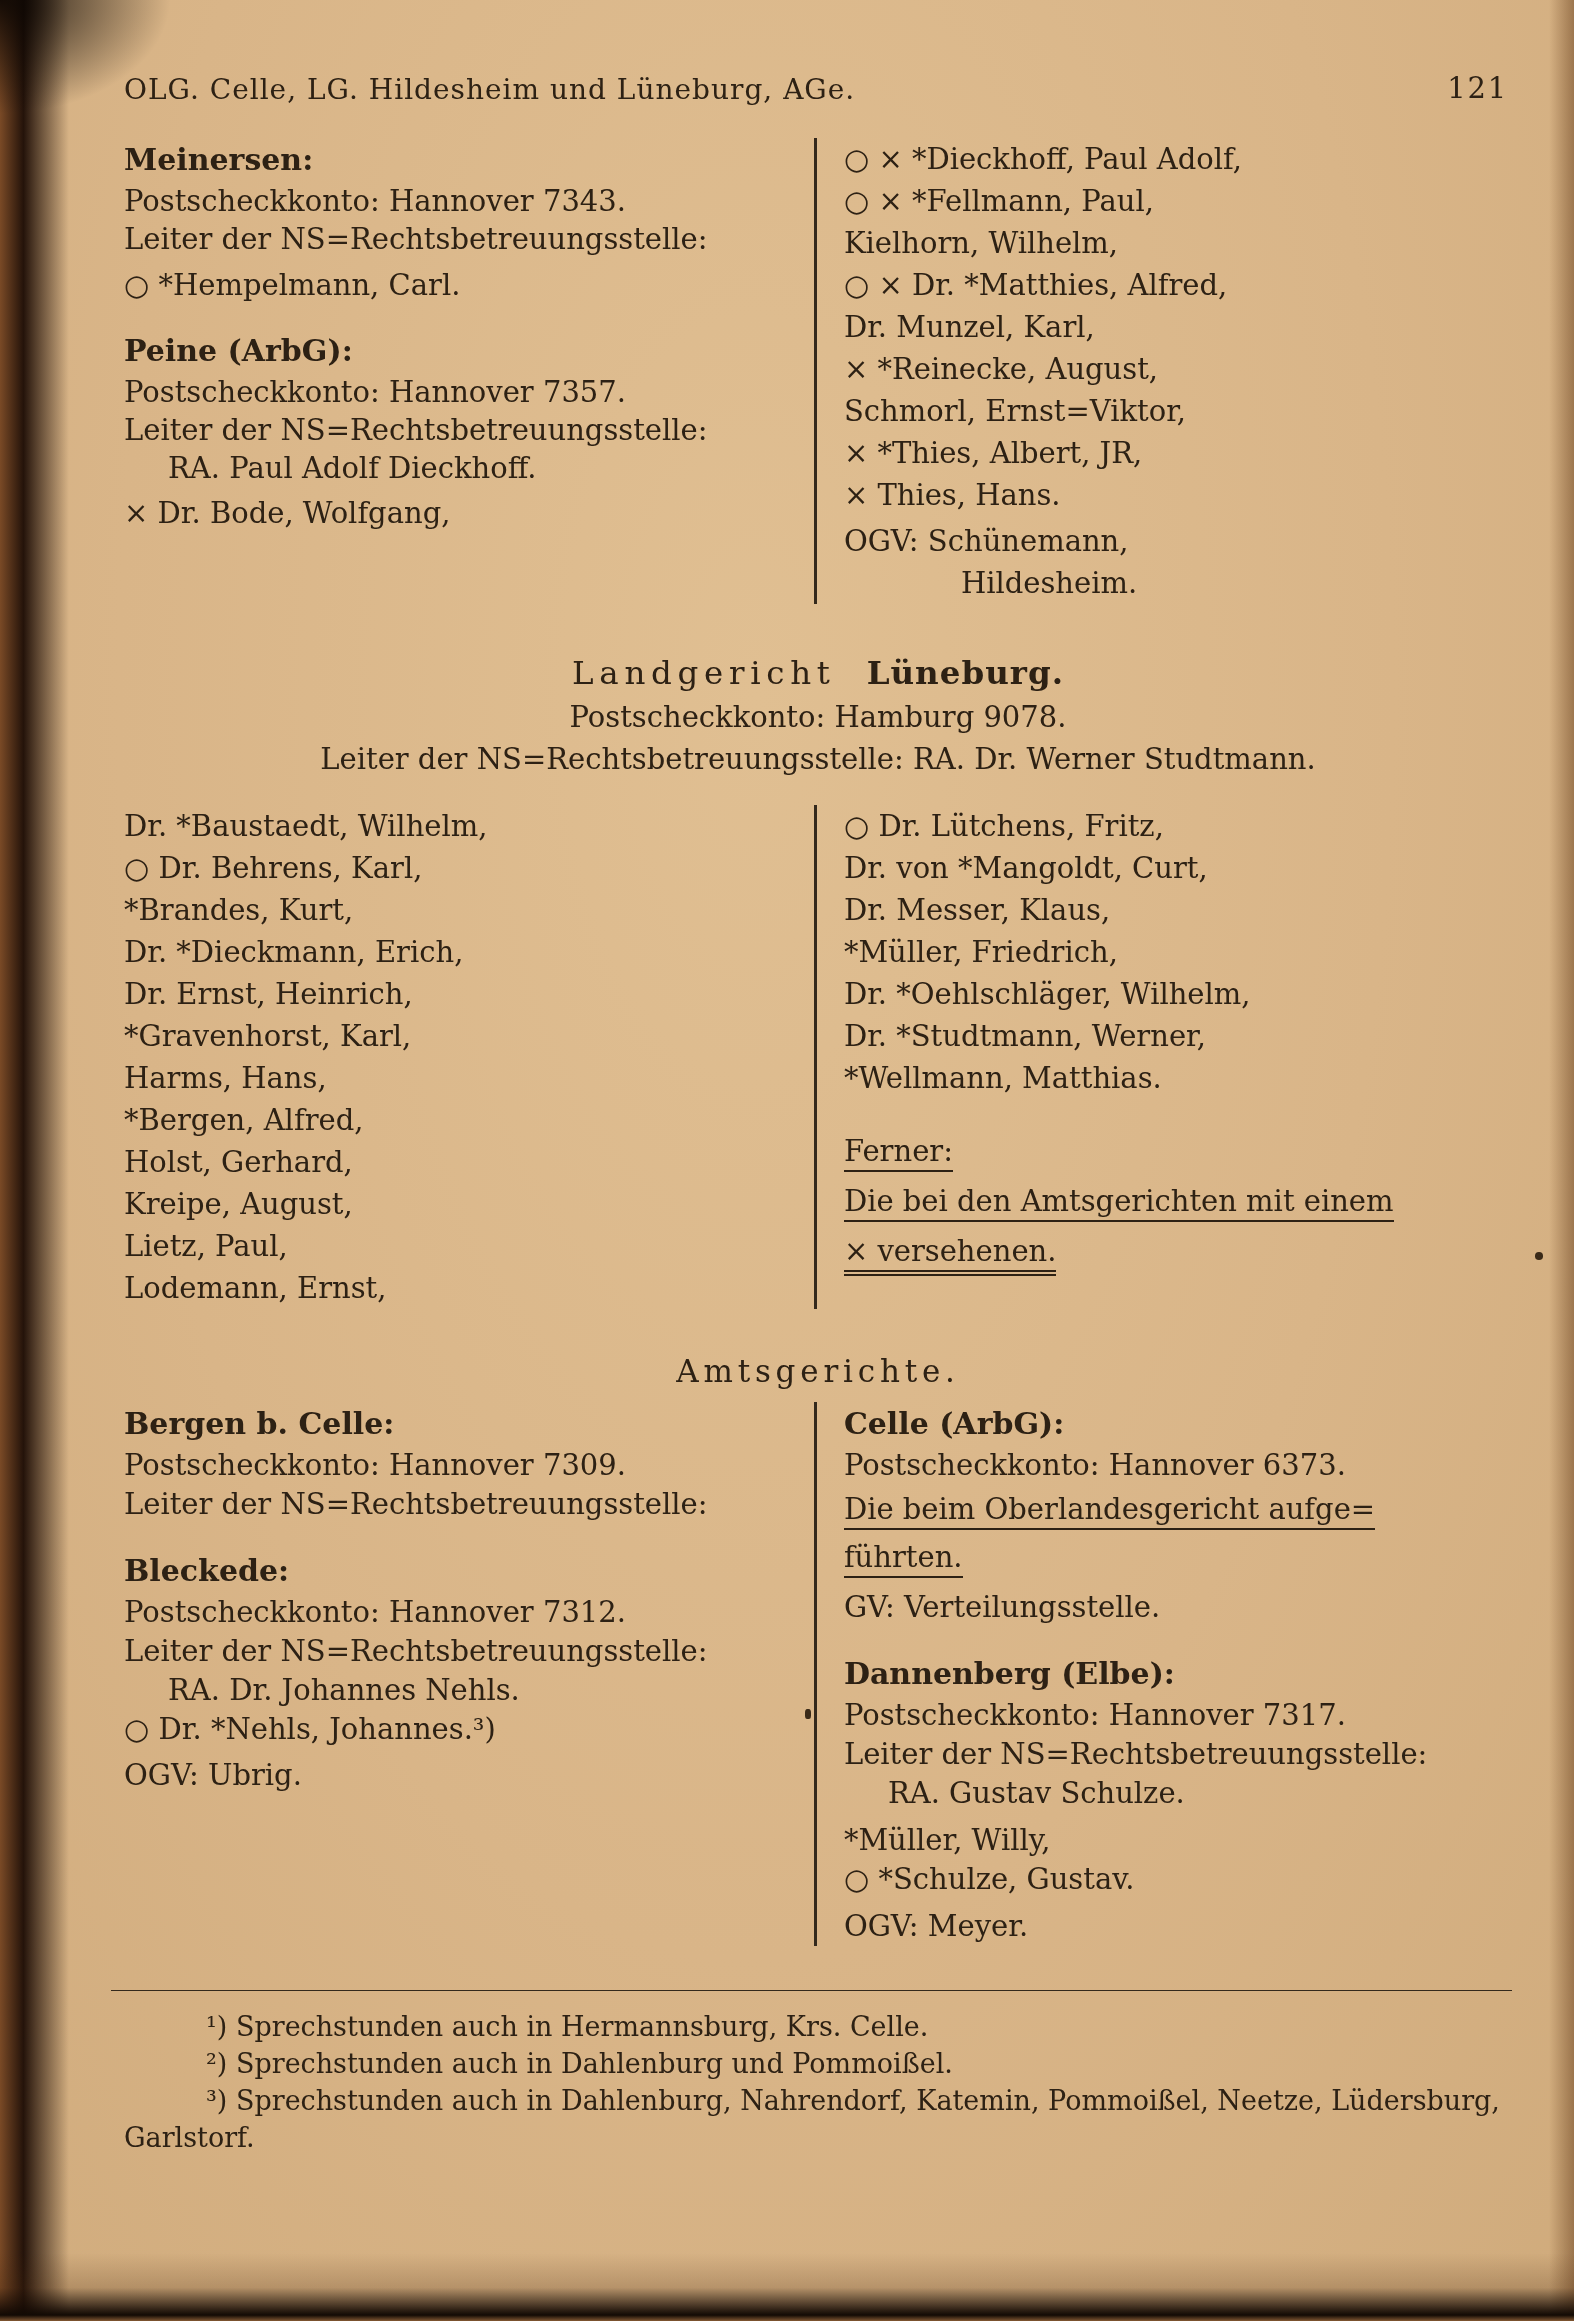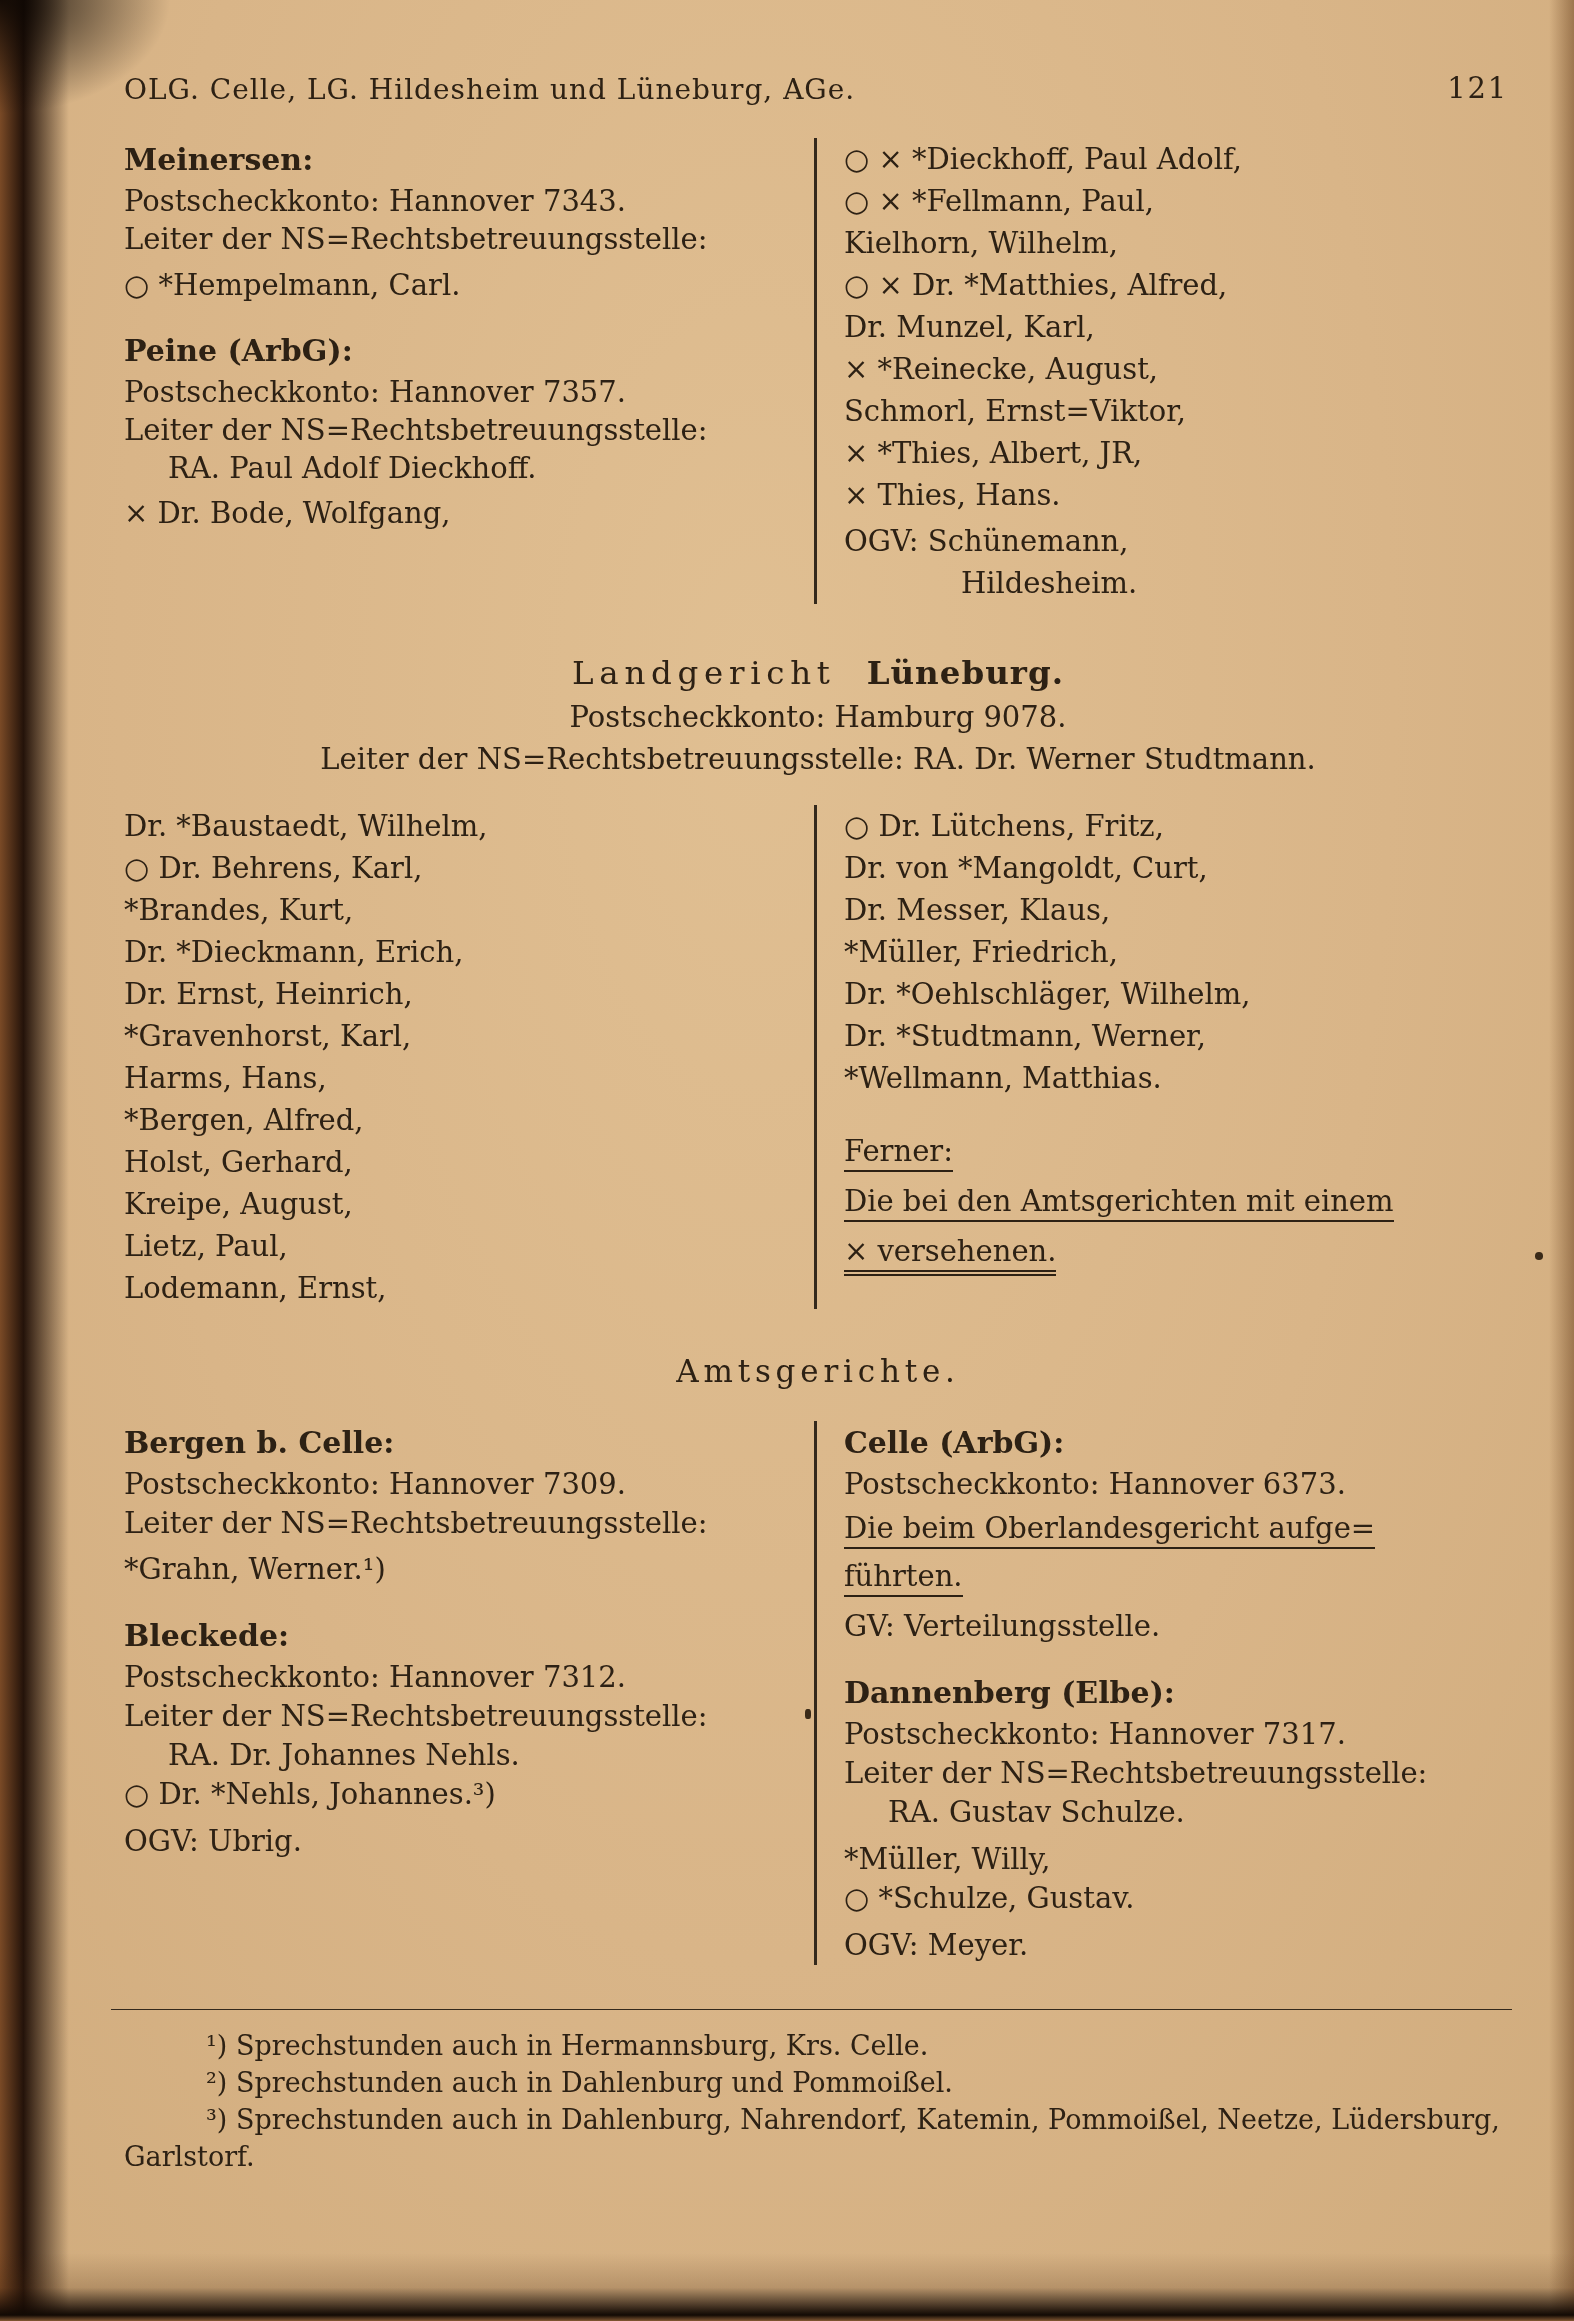--- a/index.html
+++ b/index.html
@@ -60,21 +60,21 @@
   .center-head .boldname { font-weight:bold; letter-spacing:1px; }
   .center-sub { text-align:center; font-size:29px; line-height:42px; }
 
   .mid-section { margin-top:25px; }
   .ferner-block { margin-top:27px; }
   .ferner-block .line { line-height:50px; }
   .u  { border-bottom:2.9px solid #2d2114; padding-bottom:1.9px; }
   .uu { border-bottom:6.7px double #2d2114; padding-bottom:1.9px; }
 
   .amts-head { text-align:center; font-size:31px; letter-spacing:4.8px; margin-top:40px; line-height:44px; }
-  .bottom-section { margin-top:28px; }
+  .bottom-section { margin-top:9px; }
   .bottom-section .line { line-height:39px; }
   .ref-line { line-height:48px !important; }
 
   .foot-rule { height:1.9px; background:#34291c; margin-top:44px; margin-left:-13.4px; width:1401px; }
   .footnotes { margin-top:17px; font-size:27px; line-height:37px; }
   .footnotes p { text-indent:82px; }
 </style>
 </head>
 <body>
 
@@ -165,21 +165,20 @@
     </div>
 
     <div class="amts-head">Amtsgerichte.</div>
 
     <div class="two-col bottom-section">
       <div class="col-left">
         <div class="entry first">
           <div class="entry-title">Bergen b. Celle:</div>
           <div class="line">Postscheckkonto: Hannover 7309.</div>
           <div class="line">Leiter der NS=Rechtsbetreuungsstelle:</div>
-          <div class="line name-gap">*Grahn, Werner.¹)</div>
         </div>
         <div class="entry">
           <div class="entry-title">Bleckede:</div>
           <div class="line">Postscheckkonto: Hannover 7312.</div>
           <div class="line">Leiter der NS=Rechtsbetreuungsstelle:</div>
           <div class="line indent1">RA. Dr. Johannes Nehls.</div>
           <div class="line">○ Dr. *Nehls, Johannes.³)</div>
           <div class="line name-gap">OGV: Ubrig.</div>
         </div>
       </div>

